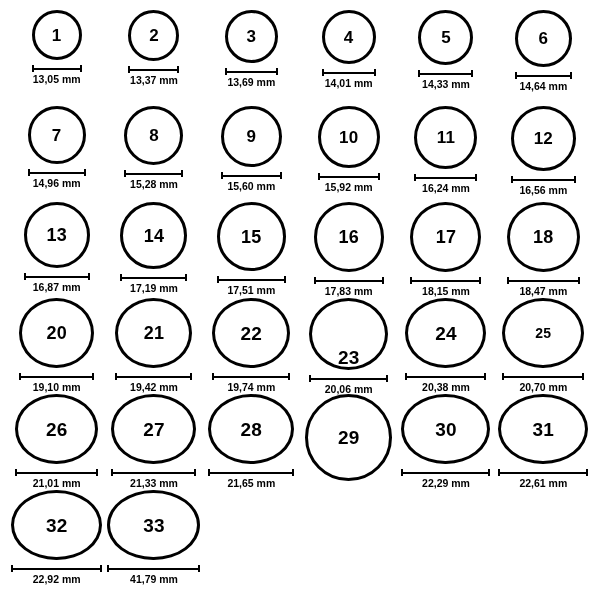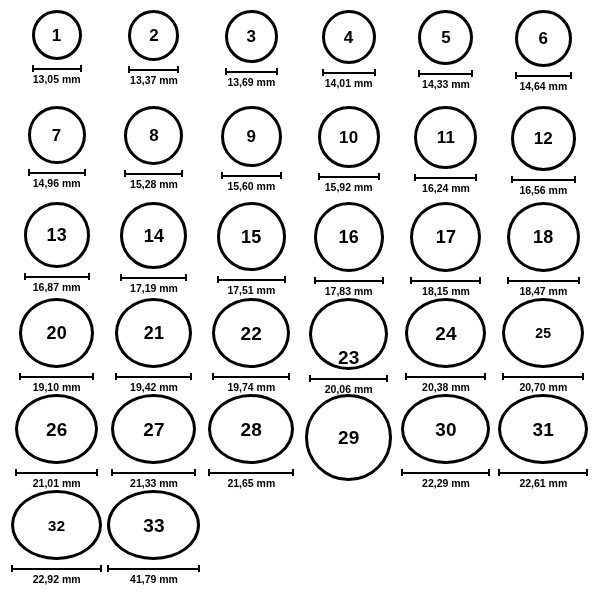--- a/index.html
+++ b/index.html
@@ -471,21 +471,21 @@
           <div class="measure-bar" style="width: 90px;">
             <div class="tick-left"></div>
             <div class="tick-right"></div>
             <div class="tick-line"></div>
           </div>
           <div class="measure-label">22,61 mm</div>
         </div>
       </div>
       <div class="ring-cell">
         <div class="ring-circle" style="width: 91px; height: 91px;">
-          <span class="ring-number" style="font-size: 15px;">32</span>
+          <span class="ring-number" style="font-size: 19px;">32</span>
         </div>
         <div class="measure-wrap">
           <div class="measure-bar" style="width: 91px;">
             <div class="tick-left"></div>
             <div class="tick-right"></div>
             <div class="tick-line"></div>
           </div>
           <div class="measure-label">22,92 mm</div>
         </div>
       </div>

